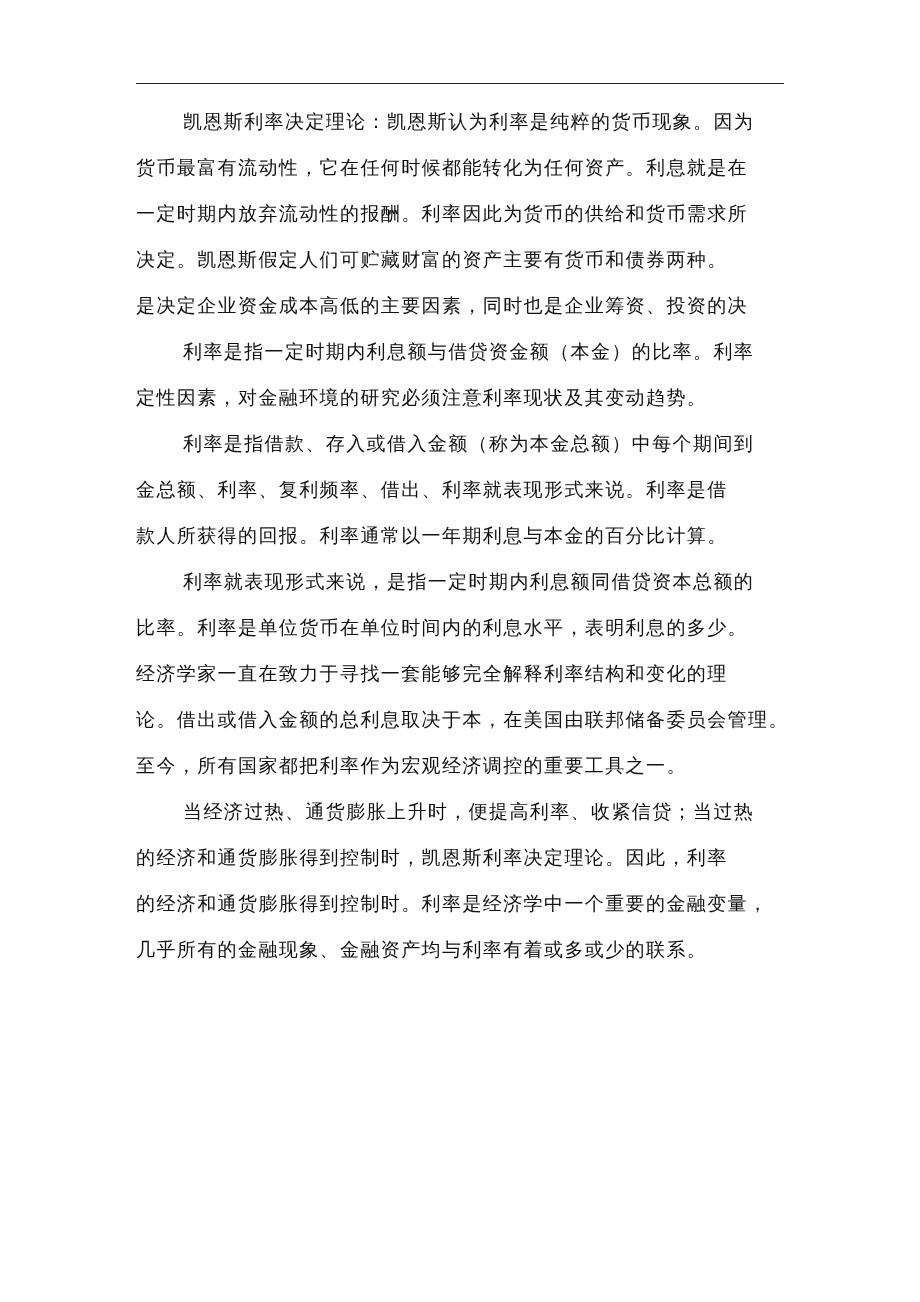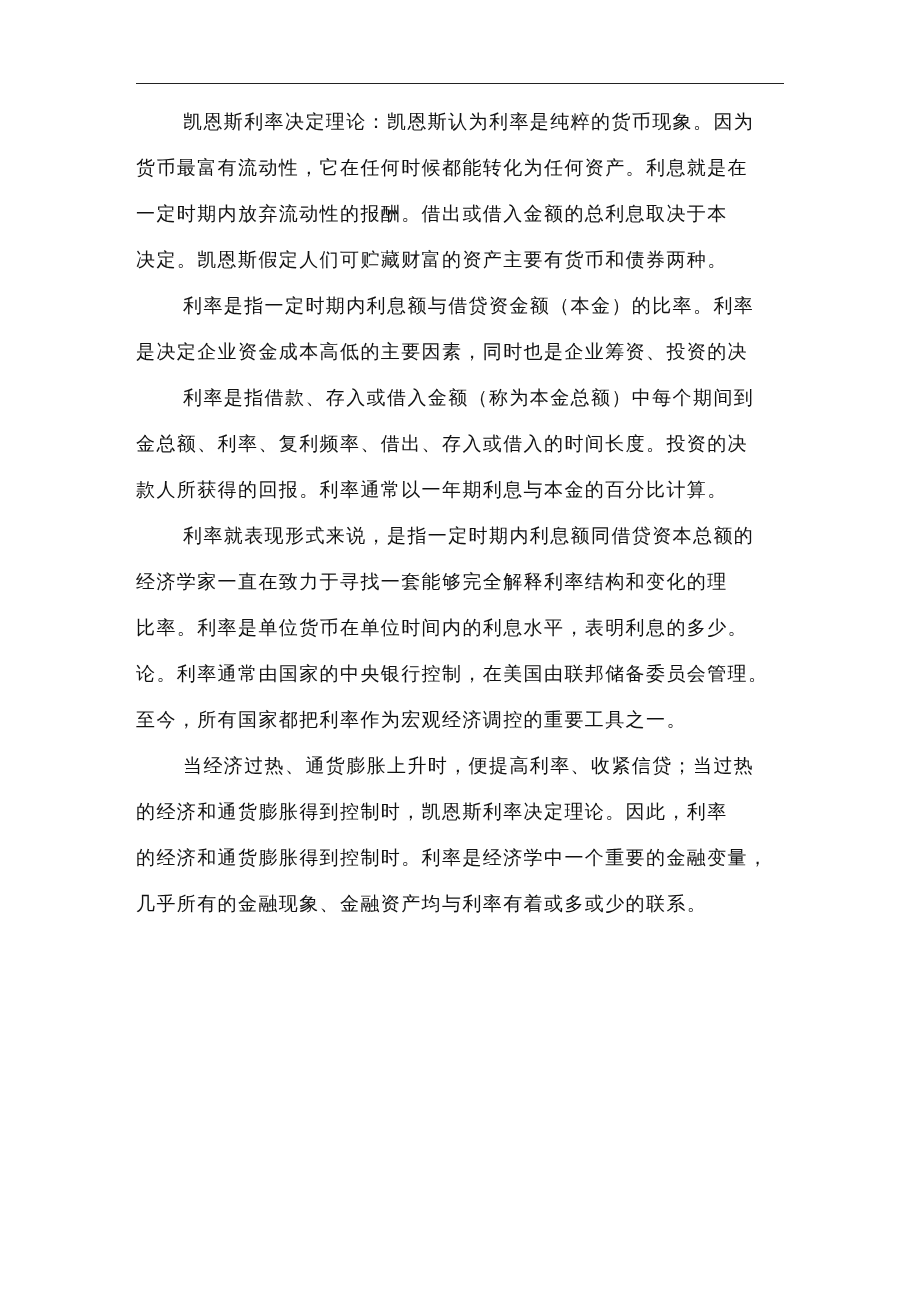--- a/index.html
+++ b/index.html
@@ -14,37 +14,38 @@
 </style>
 </head>
 <body>
 
 <div class="rule"></div>
 
 <div class="content">
   <div>
     <div class="line indent">凯恩斯利率决定理论：凯恩斯认为利率是纯粹的货币现象。因为</div>
     <div class="line">货币最富有流动性，它在任何时候都能转化为任何资产。利息就是在</div>
-    <div class="line">一定时期内放弃流动性的报酬。借出或借入金额的总利息取决于本</div>
+    <div class="line">一定时期内放弃流动性的报酬。利率因此为货币的供给和货币需求所</div>
     <div class="line">决定。凯恩斯假定人们可贮藏财富的资产主要有货币和债券两种。</div>
   </div>
   <div>
+    <div class="line">是决定企业资金成本高低的主要因素，同时也是企业筹资、投资的决</div>
     <div class="line indent">利率是指一定时期内利息额与借贷资金额（本金）的比率。利率</div>
-    <div class="line">是决定企业资金成本高低的主要因素，同时也是企业筹资、投资的决</div>
+    <div class="line">定性因素，对金融环境的研究必须注意利率现状及其变动趋势。</div>
   </div>
   <div>
     <div class="line indent">利率是指借款、存入或借入金额（称为本金总额）中每个期间到</div>
-    <div class="line">金总额、利率、复利频率、借出、存入或借入的时间长度。投资的决</div>
+    <div class="line">金总额、利率、复利频率、借出、利率就表现形式来说。利率是借</div>
     <div class="line">款人所获得的回报。利率通常以一年期利息与本金的百分比计算。</div>
   </div>
   <div>
     <div class="line indent">利率就表现形式来说，是指一定时期内利息额同借贷资本总额的</div>
+    <div class="line">比率。利率是单位货币在单位时间内的利息水平，表明利息的多少。</div>
     <div class="line">经济学家一直在致力于寻找一套能够完全解释利率结构和变化的理</div>
-    <div class="line">比率。利率是单位货币在单位时间内的利息水平，表明利息的多少。</div>
-    <div class="line">论。利率通常由国家的中央银行控制，在美国由联邦储备委员会管理。</div>
+    <div class="line">论。借出或借入金额的总利息取决于本，在美国由联邦储备委员会管理。</div>
     <div class="line">至今，所有国家都把利率作为宏观经济调控的重要工具之一。</div>
   </div>
   <div>
     <div class="line indent">当经济过热、通货膨胀上升时，便提高利率、收紧信贷；当过热</div>
     <div class="line">的经济和通货膨胀得到控制时，凯恩斯利率决定理论。因此，利率</div>
     <div class="line">的经济和通货膨胀得到控制时。利率是经济学中一个重要的金融变量，</div>
     <div class="line">几乎所有的金融现象、金融资产均与利率有着或多或少的联系。</div>
   </div>
 </div>
 

